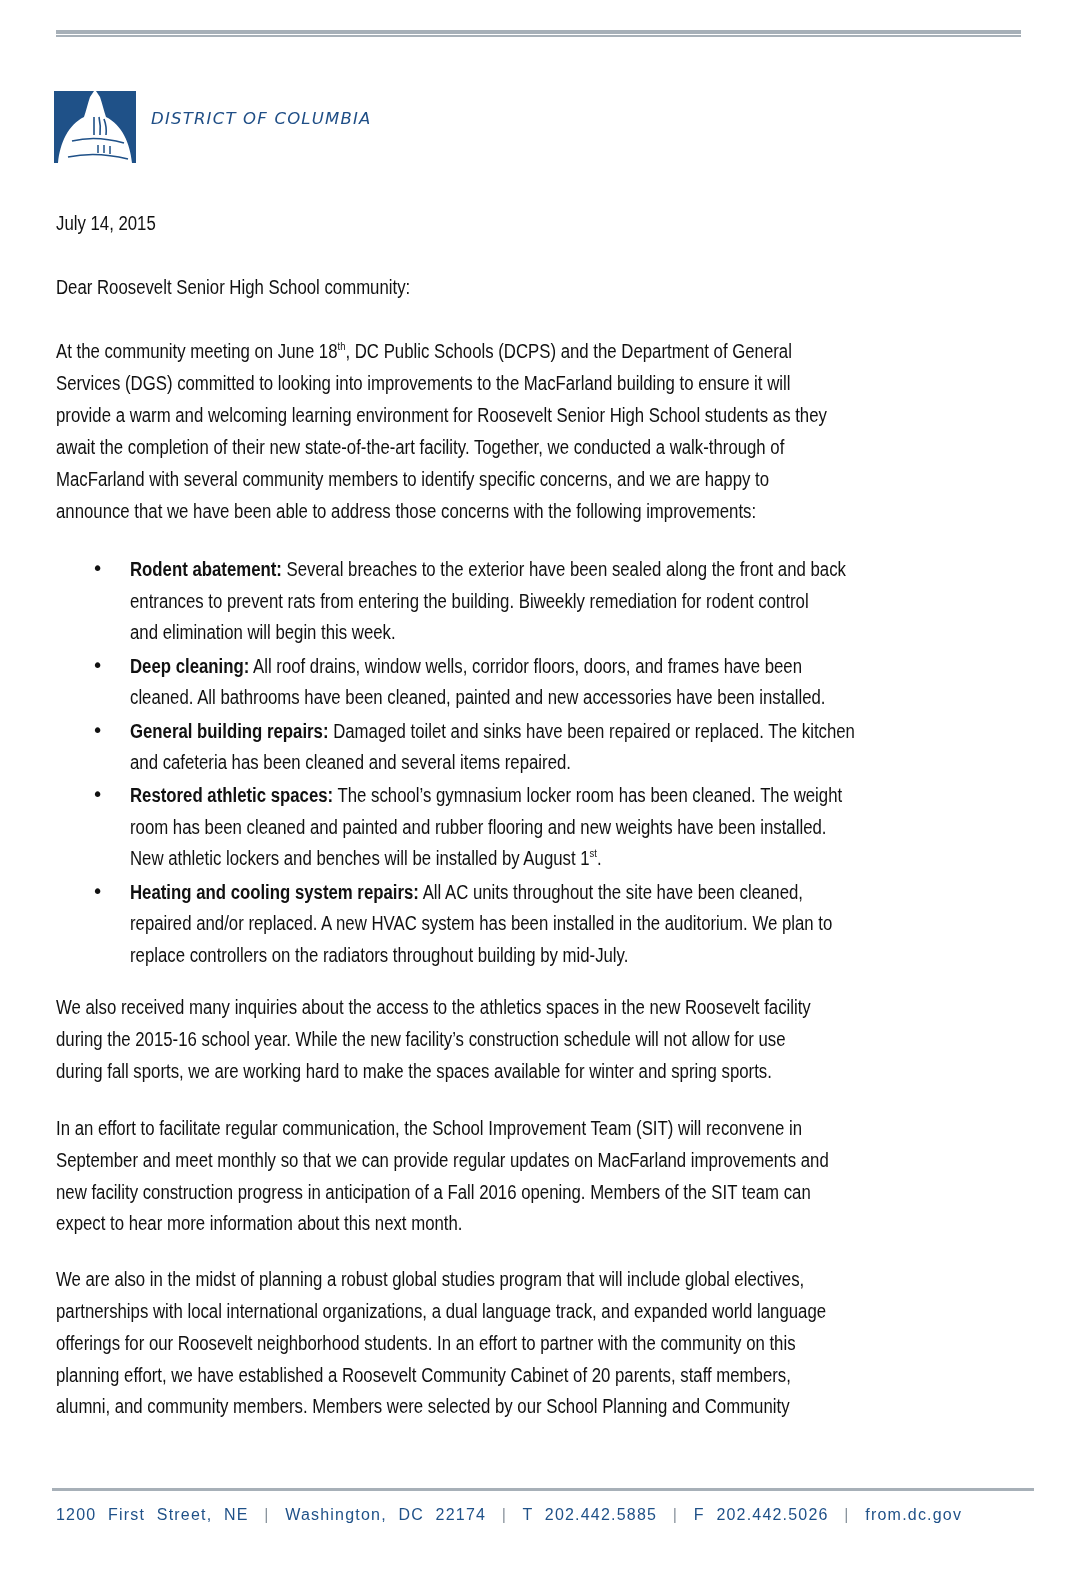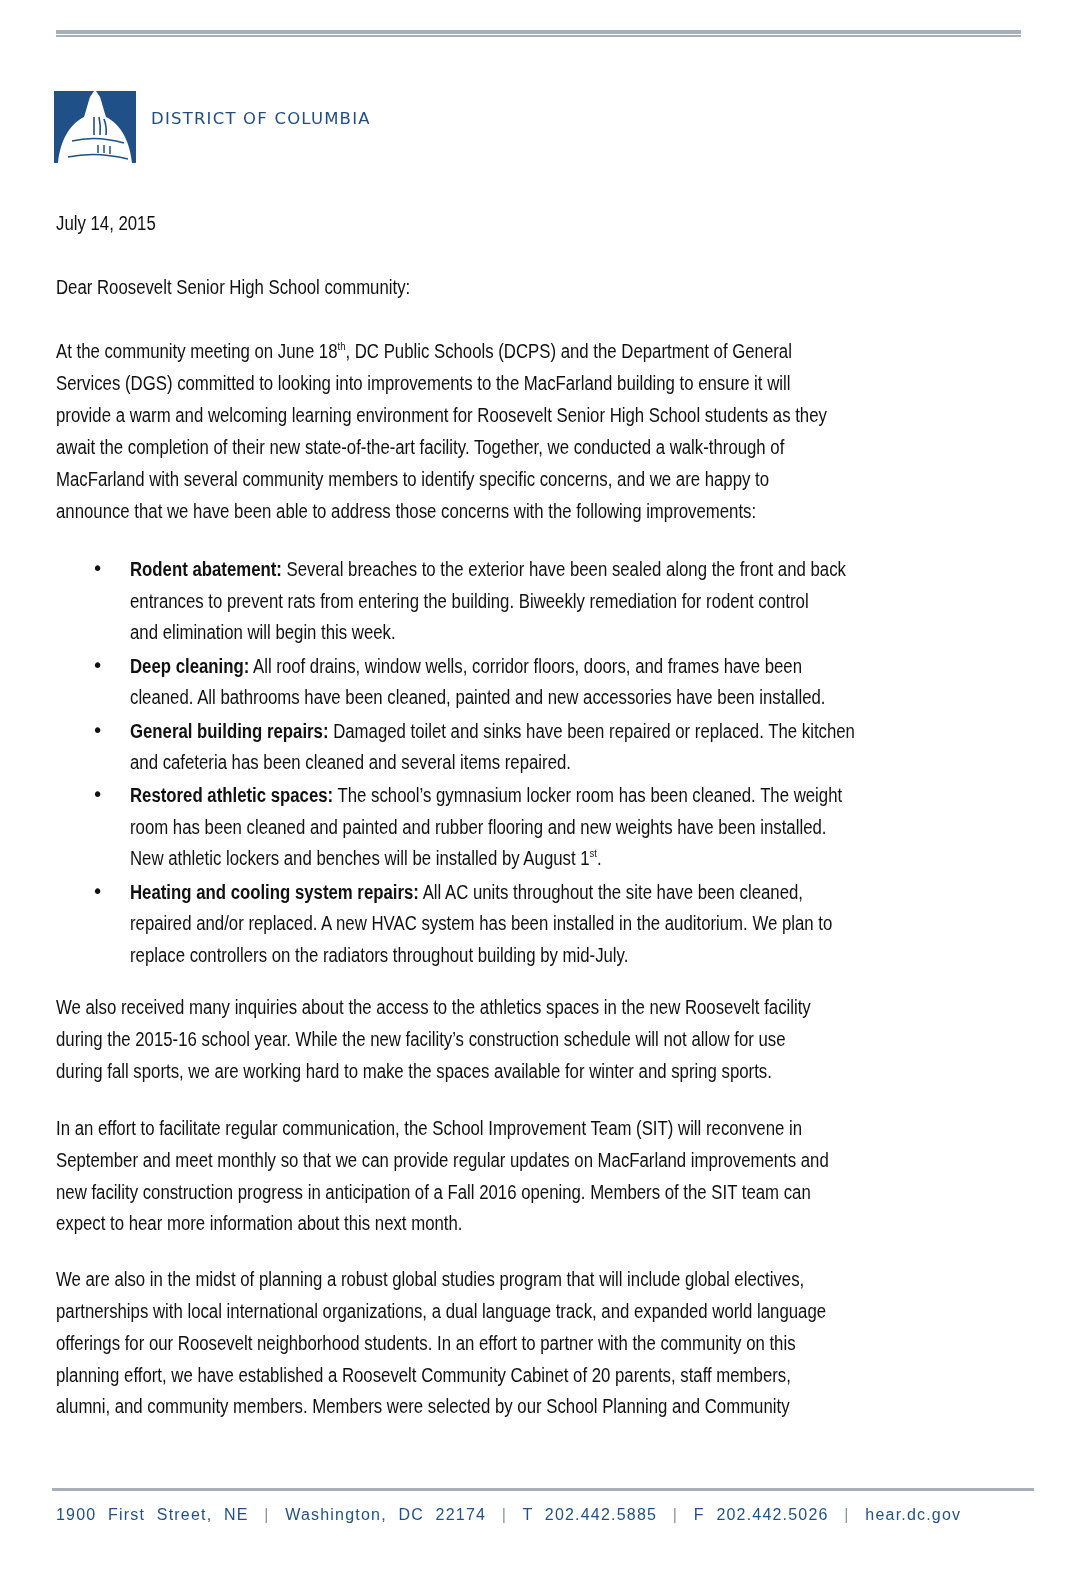--- a/index.html
+++ b/index.html
@@ -1,21 +1,21 @@
 <!DOCTYPE html>
 <html><head>
 <meta charset="utf-8">
 <style>
   html, body { margin: 0; padding: 0; background: #ffffff; }
   body { width: 1071px; height: 1593px; position: relative; overflow: hidden; }
   .top-rule { position: absolute; left: 56px; top: 30px; width: 965px; height: 4px; background: #a7b0b8; }
   .top-rule2 { position: absolute; left: 56px; top: 35px; width: 965px; height: 2px; background: #a7b0b8; }
   .logo { position: absolute; left: 54px; top: 91px; width: 420px; height: 72px; }
   .logo-mark { position: absolute; left: 0; top: 0; width: 82px; height: 72px; background: #1f5188; overflow: hidden; }
-  .logo-line1 { position: absolute; left: 97px; top: 18px; font-family: "DejaVu Sans", sans-serif; font-size: 16.5px; color: #1f4e86; letter-spacing: 1.2px; white-space: nowrap; }
+  .logo-line1 { position: absolute; left: 97px; top: 18px; font-family: "DejaVu Sans", sans-serif; font-size: 16.5px; color: #1f4e86; letter-spacing: 1.2px; white-space: nowrap; font-style: italic; }
   .logo-line2 { position: absolute; left: 96px; top: 39px; font-family: "DejaVu Sans", sans-serif; font-size: 28px; color: #9aa3ab; letter-spacing: 0.6px; white-space: nowrap; font-weight: 300; }
   .doc { position: absolute; left: 56px; top: 0; width: 970px; font-family: "Liberation Sans", sans-serif; color: #111; }
   .line { position: absolute; left: 0; font-size: 19.5px; white-space: nowrap; transform-origin: left top; transform: scaleX(0.86); letter-spacing: 0px; }
   .bullet { position: absolute; left: 36px; font-size: 19px; font-family: "DejaVu Sans", sans-serif; }
   .ind { left: 74px; }
   b { font-weight: bold; }
   sup { font-size: 11px; vertical-align: 8px; line-height: 0; }
   .bottom-rule { position: absolute; left: 52px; top: 1488px; width: 982px; height: 3px; background: #a7b0b8; }
   .footer { position: absolute; left: 56px; top: 1506px; font-family: "Liberation Sans", sans-serif; font-size: 16px; color: #1f5188; white-space: nowrap; letter-spacing: 1.2px; word-spacing: 6px; }
   .footer .sep { color: #8a949d; margin: 0 4px; }
@@ -102,22 +102,22 @@
     <div class="line" style="top:1300px">partnerships with local international organizations, a dual language track, and expanded world language</div>
     <div class="line" style="top:1332px">offerings for our Roosevelt neighborhood students. In an effort to partner with the community on this</div>
     <div class="line" style="top:1364px">planning effort, we have established a Roosevelt Community Cabinet of 20 parents, staff members,</div>
     <div class="line" style="top:1395px">alumni, and community members. Members were selected by our School Planning and Community</div>
   </div>
 </div>
 
 <div class="bottom-rule"></div>
 
 <div class="footer">
-  <span>1900 First Street, NE</span>
+  <span>1200 First Street, NE</span>
   <span class="sep">|</span>
   <span>Washington, DC 22174</span>
   <span class="sep">|</span>
   <span>T 202.442.5885</span>
   <span class="sep">|</span>
   <span>F 202.442.5026</span>
   <span class="sep">|</span>
-  <span>hear.dc.gov</span>
+  <span>from.dc.gov</span>
 </div>
 
 </body></html>

